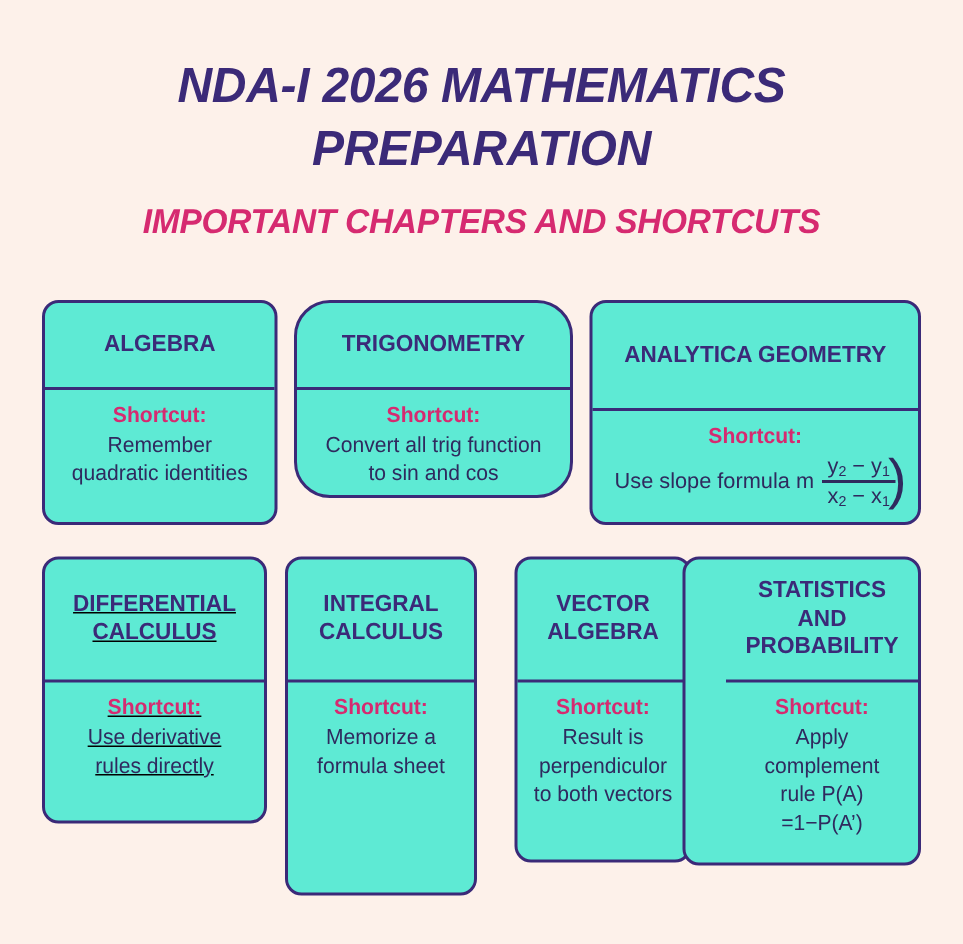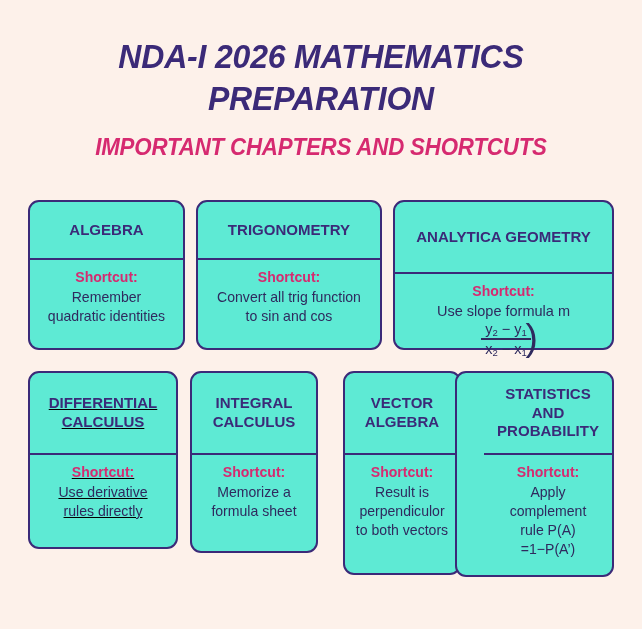--- a/index.html
+++ b/index.html
@@ -94,41 +94,40 @@
   .shortcut-text {
     color: #2f2a5e;
     font-size: 14.5px;
     line-height: 1.3;
     transform: scaleX(0.97);
   }
 
   
   #card-algebra        { left: 28px;  top: 200px; width: 157px; height: 150px; }
   #card-algebra .card-title { height: 56px; }
-  #card-trigonometry   { left: 196px; top: 200px; width: 186px; height: 150px; }
+  #card-trigonometry   { left: 196px; top: 200px; width: 186px; height: 132px; border-radius: 24px; }
   #card-trigonometry .card-title { height: 56px; }
   #card-analytical     { left: 393px; top: 200px; width: 221px; height: 150px; }
   #card-analytical .card-title { height: 70px; }
 
   #card-differential   { left: 28px;  top: 371px; width: 150px; height: 178px; text-decoration: underline; }
-  #card-integral       { left: 190px; top: 371px; width: 128px; height: 182px; }
+  #card-integral       { left: 190px; top: 371px; width: 128px; height: 226px; }
   #card-vector         { left: 343px; top: 371px; width: 118px; height: 204px; }
   #card-statistics     { left: 455px; top: 371px; width: 159px; height: 206px; padding-left: 27px; }
   .row2 .card-title { height: 80px; }
 
   
   .formula-line {
     display: flex;
     align-items: center;
     justify-content: center;
     color: #2f2a5e;
     font-size: 14.5px;
     line-height: 1.25;
     white-space: nowrap;
-    flex-direction: column;
   }
   .frac {
     display: inline-flex;
     flex-direction: column;
     margin-left: 5px;
     position: relative;
   }
   .frac .num, .frac .den {
     padding: 0 4px;
     font-size: 14.5px;

